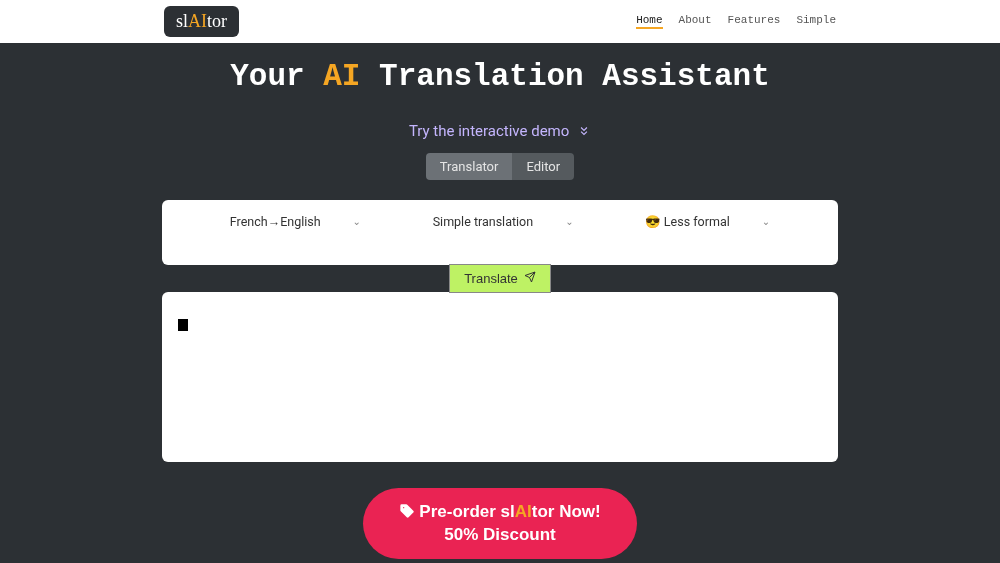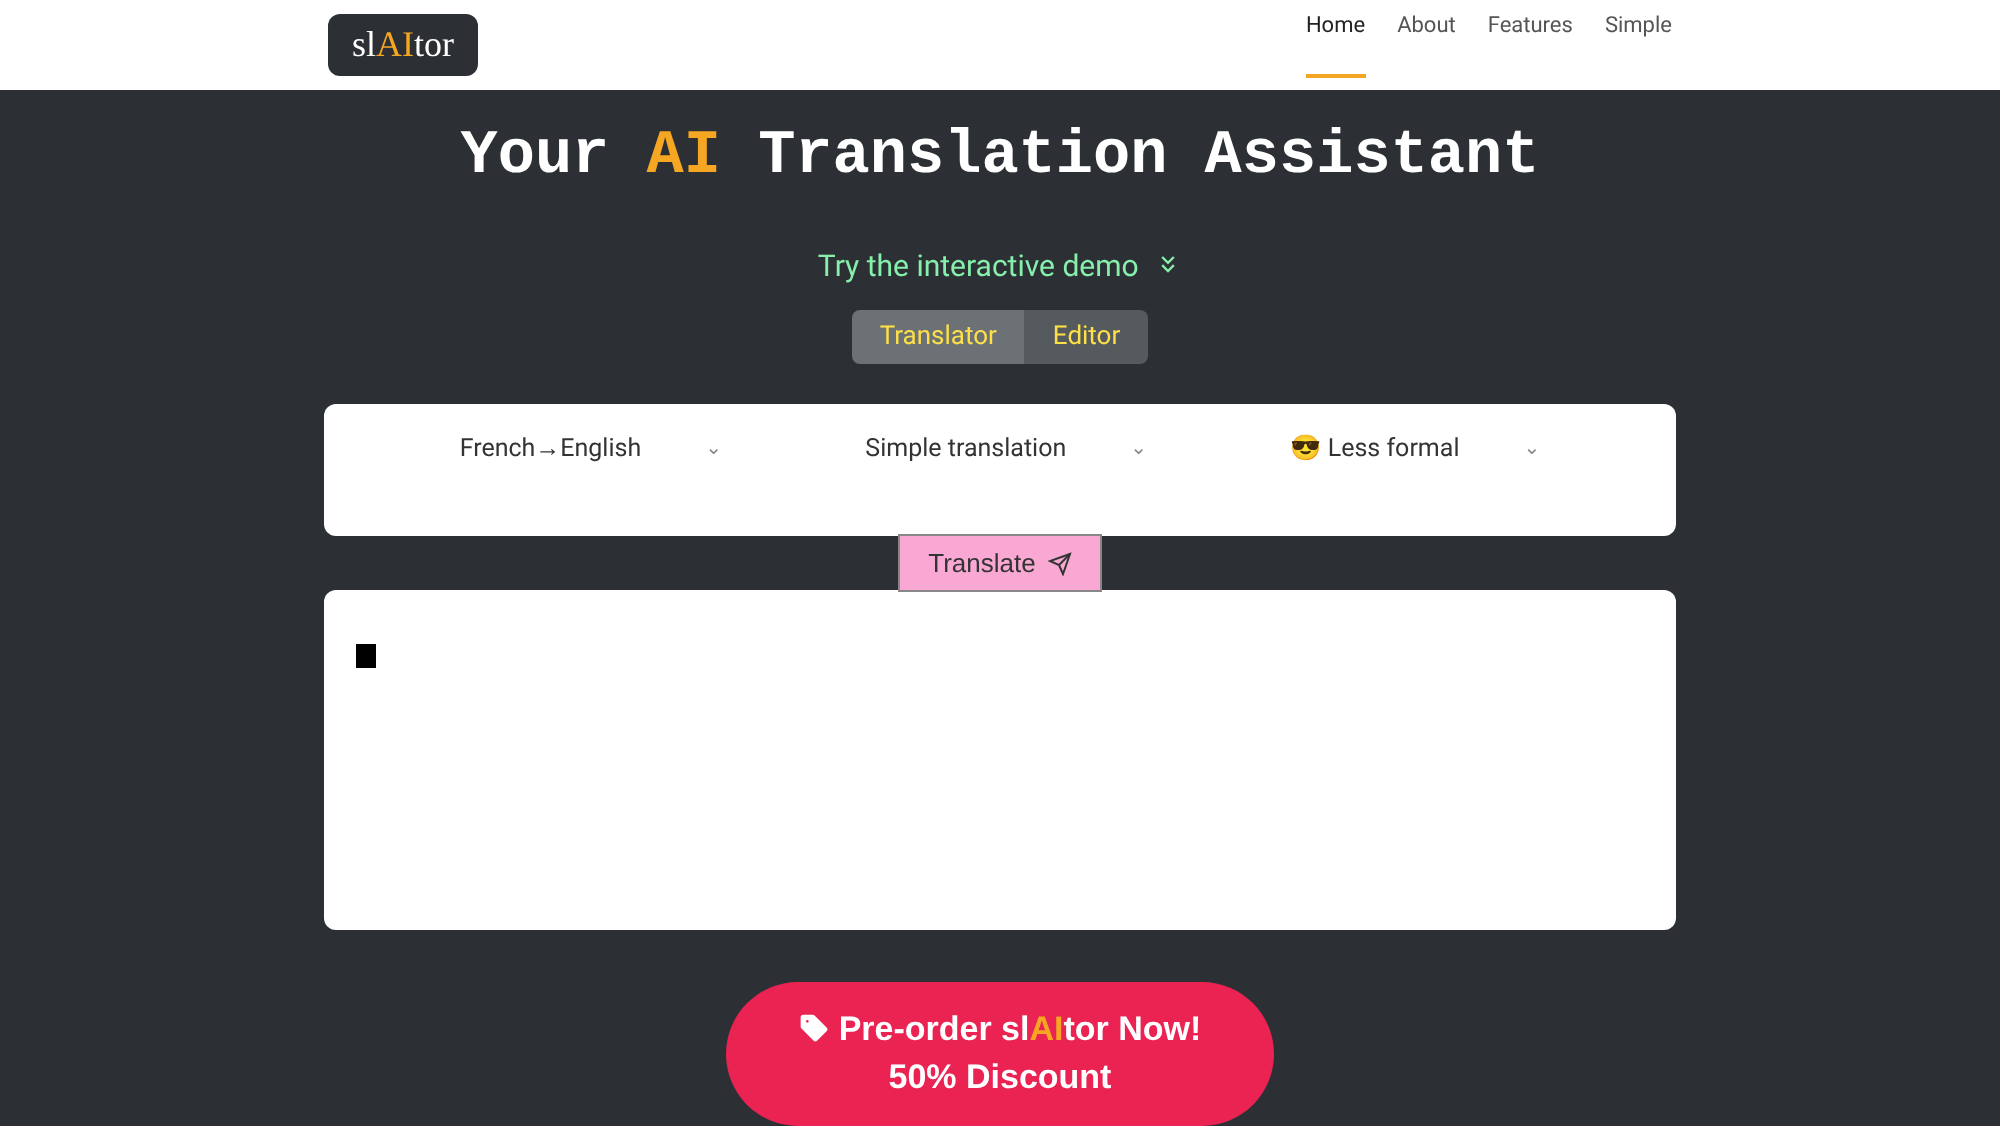--- a/index.html
+++ b/index.html
@@ -25,21 +25,22 @@
     .logo .ai { color: #f5a623; }
     
     .nav-links {
       display: flex;
       gap: 16px;
       font-size: 11px;
     }
     .nav-links a {
       color: #555;
       text-decoration: none;
-      padding-bottom: 18px;
+      padding-bottom: 1px;
+      font-family: Liberation Mono, monospace;
     }
     .nav-links a.active {
       color: #222;
       border-bottom: 2px solid #f5a623;
     }
     
     .hero {
       background: #2c3034;
       padding: 16px 0 60px;
       min-height: 526px;
@@ -50,42 +51,42 @@
       color: #fff;
       font-size: 31px;
       font-weight: 700;
       margin-bottom: 16px;
       font-family: Liberation Mono, monospace;
     }
     .hero-title .ai { color: #f5a623; }
     
     .demo-text {
       text-align: center;
-      color: #86efac;
+      color: #c4b5fd;
       font-size: 15px;
       margin-bottom: 12px;
       margin-top: 28px;
     }
     .demo-text .chev {
       display: inline-block;
       margin-left: 4px;
       font-size: 13px;
       vertical-align: middle;
     }
     
     .tabs {
       display: flex;
       justify-content: center;
       gap: 0;
       margin-bottom: 20px;
     }
     .tab {
       padding: 6px 14px;
       background: #6c7176;
-      color: #fde047;
+      color: #e5e5e5;
       font-size: 13px;
       cursor: pointer;
       border-radius: 4px 0 0 4px;
     }
     .tab.inactive {
       background: #555a5e;
       border-radius: 0 4px 4px 0;
     }
     
     .panel-wrap {
@@ -130,28 +131,28 @@
     }
     
     .translate-btn-wrap {
       display: flex;
       justify-content: center;
       margin-top: -1px;
       position: relative;
       z-index: 2;
     }
     .translate-btn {
-      background: #f9a8d4;
+      background: #bef264;
       border: 1px solid #888;
       padding: 6px 14px;
       font-size: 13px;
       color: #333;
       cursor: pointer;
       display: flex;
-      align-items: center;
+      align-items: flex-start;
       gap: 6px;
     }
     .translate-btn svg { width: 12px; height: 12px; }
     
     .output-panel {
       background: #fff;
       border-radius: 6px;
       padding: 24px 16px;
       min-height: 170px;
       margin-top: -1px;

